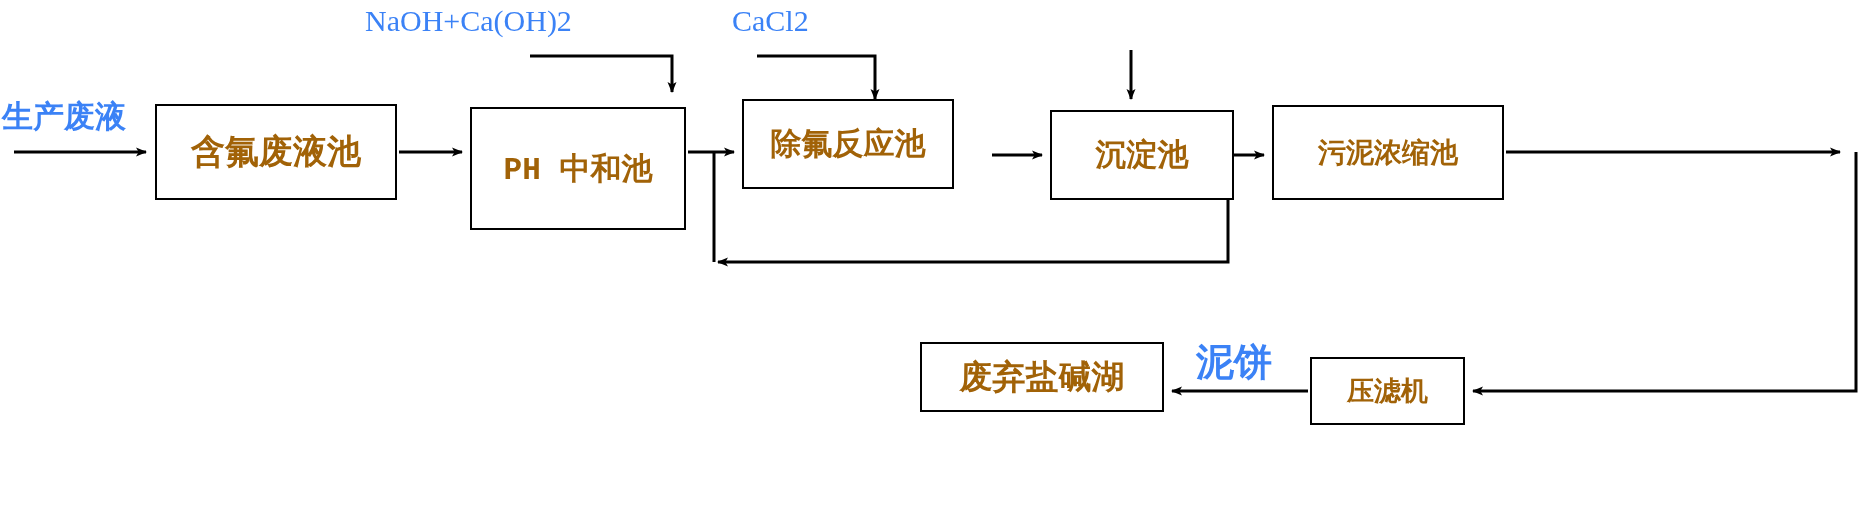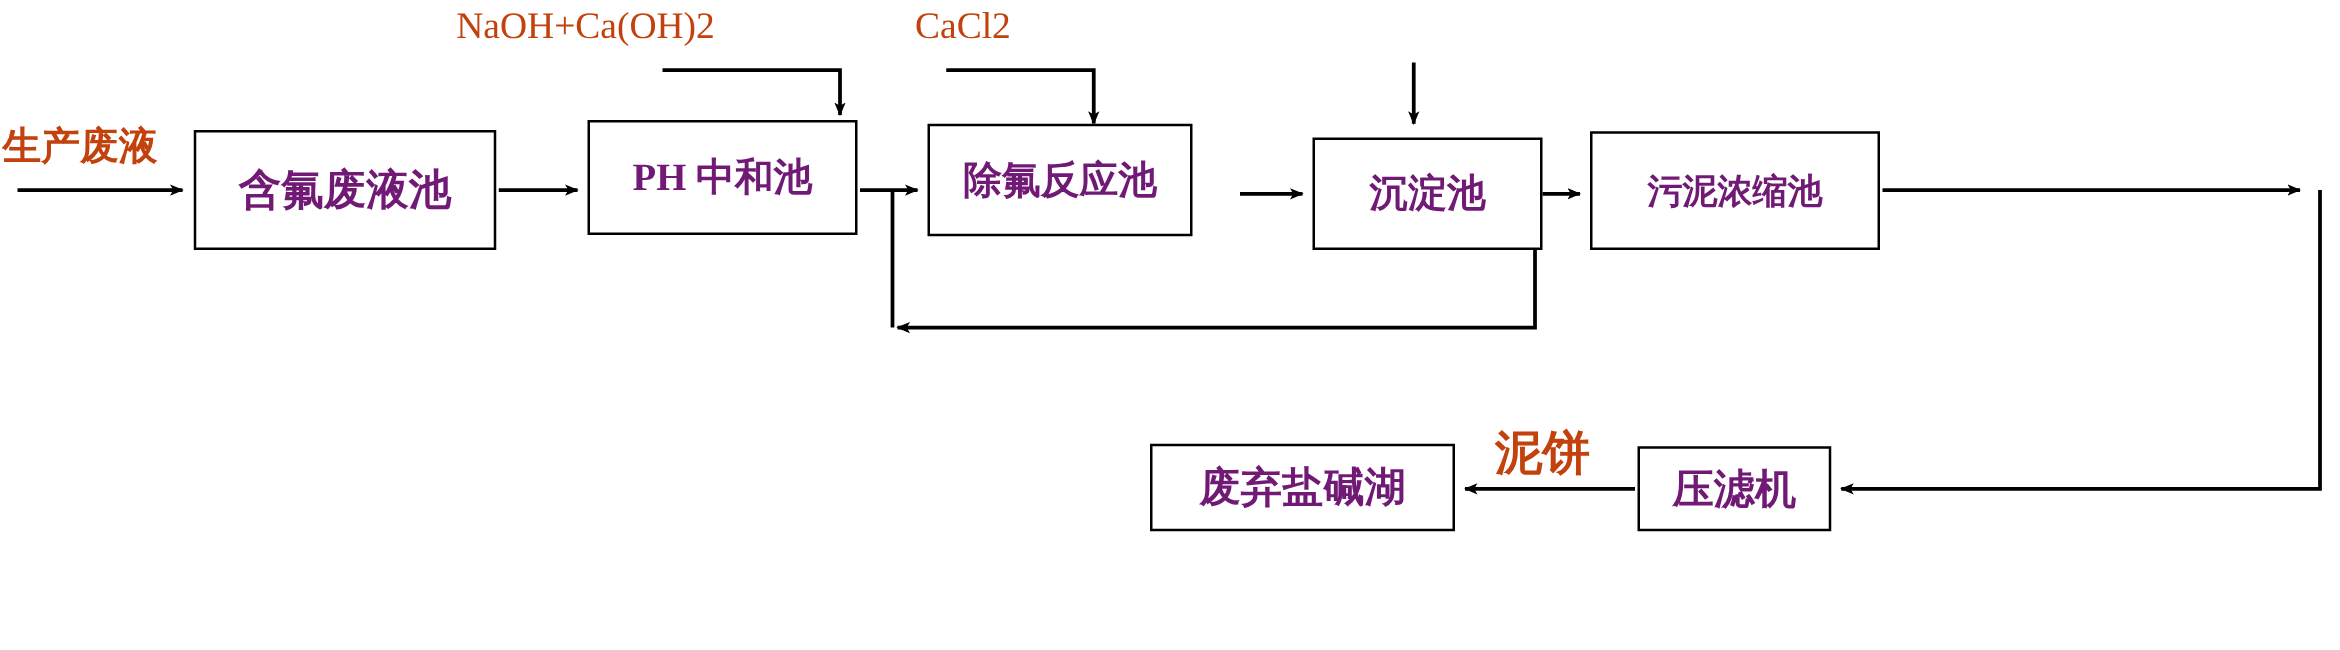--- a/index.html
+++ b/index.html
@@ -1,21 +1,21 @@
 <!DOCTYPE html>
 <html><head>
 <meta charset="utf-8">
 <style>
   html,body{margin:0;padding:0;background:#ffffff;}
   body{font-family:"Liberation Serif","DejaVu Serif",serif;}
   #stage{position:relative;width:1872px;height:520px;background:#ffffff;overflow:hidden;}
   #flow-svg{position:absolute;left:0;top:0;width:1872px;height:520px;}
   .node{position:absolute;border:2px solid #000;background:#fff;display:flex;align-items:center;justify-content:center;box-sizing:border-box;}
-  .node span{font-family:Liberation Serif, serif;font-weight:bold;color:#701a75;white-space:nowrap;}
-  .lbl{position:absolute;white-space:nowrap;color:#c2410c;}
+  .node span{font-family:Liberation Mono, monospace;font-weight:bold;color:#a16207;white-space:nowrap;}
+  .lbl{position:absolute;white-space:nowrap;color:#3b82f6;}
   .lbl.chem{font-family:"Liberation Serif","DejaVu Serif",serif;font-size:30px;}
   .lbl.cn{font-family:"Liberation Sans","DejaVu Sans",sans-serif;font-weight:bold;font-size:38px;}
 </style>
 </head>
 <body>
 
 <div id="stage">
 
   <svg id="flow-svg" viewBox="0 0 1872 520">
     <defs>
@@ -46,42 +46,42 @@
       <path d="M530,56 L672,56 L672,92" marker-end="url(#ah)"></path>
       <path d="M757,56 L875,56 L875,99" marker-end="url(#ah)"></path>
       <path d="M1131,50 L1131,99" marker-end="url(#ah)"></path>
     </g>
   </svg>
 
   <div class="node" style="left:155px;top:104px;width:242px;height:96px;">
     <span style="font-size:34px;">含氟废液池</span>
   </div>
 
-  <div class="node" style="left:470px;top:96px;width:216px;height:92px;">
+  <div class="node" style="left:470px;top:107px;width:216px;height:123px;">
     <span style="font-size:31px;">PH 中和池</span>
   </div>
 
   <div class="node" style="left:742px;top:99px;width:212px;height:90px;">
     <span style="font-size:31px;">除氟反应池</span>
   </div>
 
   <div class="node" style="left:1050px;top:110px;width:184px;height:90px;">
     <span style="font-size:31px;">沉淀池</span>
   </div>
 
   <div class="node" style="left:1272px;top:105px;width:232px;height:95px;">
     <span style="font-size:28px;">污泥浓缩池</span>
   </div>
 
-  <div class="node" style="left:920px;top:355px;width:244px;height:70px;">
+  <div class="node" style="left:920px;top:342px;width:244px;height:70px;">
     <span style="font-size:33px;">废弃盐碱湖</span>
   </div>
 
   <div class="node" style="left:1310px;top:357px;width:155px;height:68px;">
-    <span style="font-size:33px;">压滤机</span>
+    <span style="font-size:27px;">压滤机</span>
   </div>
 
   <div class="lbl cn" style="left:2px;top:96px;font-size:31px;">生产废液</div>
 
   <div class="lbl chem" style="left:365px;top:4px;">NaOH+Ca(OH)2</div>
 
   <div class="lbl chem" style="left:732px;top:4px;">CaCl2</div>
 
 
   <div class="lbl cn" style="left:1196px;top:337px;">泥饼</div>

